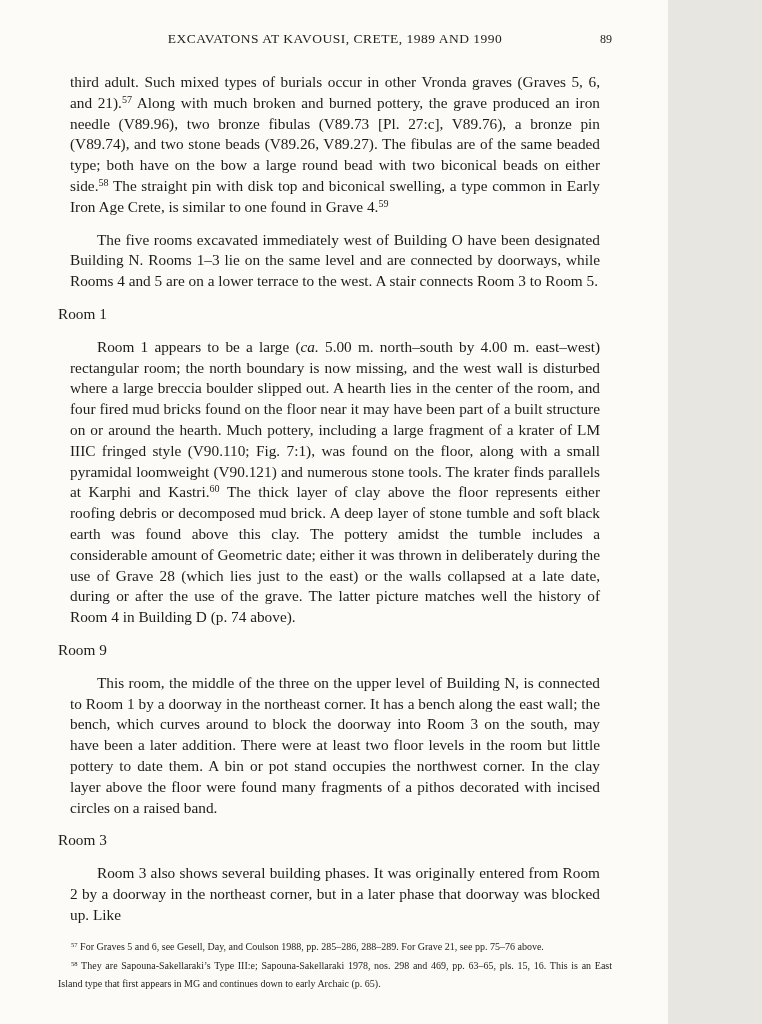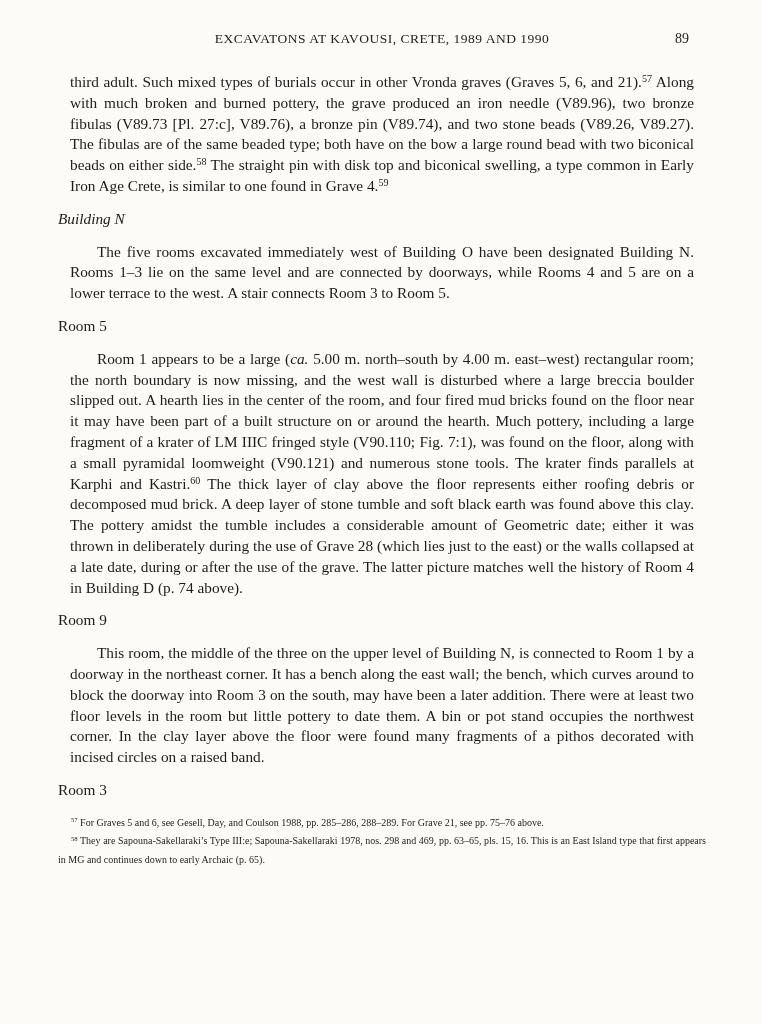--- a/index.html
+++ b/index.html
@@ -1,40 +1,40 @@
 <!DOCTYPE html>
 <html><head>
 <meta charset="utf-8">
 <style>
   html, body { margin: 0; padding: 0; background: #e8e6e0; }
   .page {
-    width: 762px;
+    width: 668px;
     height: 1024px;
     background: #fcfbf7;
     padding: 30px 56px 24px 58px;
     box-sizing: border-box;
     font-family: "Liberation Serif", serif;
     color: #1c1c1c;
     overflow: hidden;
   }
   .page-header {
     position: relative;
     text-align: center;
     font-size: 13.5px;
     letter-spacing: 0.5px;
     line-height: 18px;
     margin-bottom: 24px;
     color: #222;
   }
   .page-number {
     position: absolute;
-    right: 17px;
+    right: 0;
     top: 0;
     letter-spacing: 0;
-    font-size: 14px;
+    font-size: 12px;
   }
   .para {
     font-size: 15.3px;
     line-height: 20.8px;
     text-align: justify;
     margin: 12px;
   }
   .para.indent { text-indent: 27px; }
   .heading {
     font-size: 15.3px;
@@ -63,26 +63,26 @@
 <body>
 
 <div class="page">
   <div class="page-header">
     <span>EXCAVATONS AT KAVOUSI, CRETE, 1989 AND 1990</span>
     <span class="page-number">89</span>
   </div>
 
   <main>
       <p class="para"><span>third adult. Such mixed types of burials occur in other Vronda graves (Graves 5, 6, and 21).</span><sup>57</sup><span> Along with much broken and burned pottery, the grave produced an iron needle (V89.96), two bronze fibulas (V89.73 [Pl. 27:c], V89.76), a bronze pin (V89.74), and two stone beads (V89.26, V89.27). The fibulas are of the same beaded type; both have on the bow a large round bead with two biconical beads on either side.</span><sup>58</sup><span> The straight pin with disk top and biconical swelling, a type common in Early Iron Age Crete, is similar to one found in Grave 4.</span><sup>59</sup></p>
-      <p class="heading italic">Building N</p>
       <p class="para indent"><span>The five rooms excavated immediately west of Building O have been designated Building N. Rooms 1–3 lie on the same level and are connected by doorways, while Rooms 4 and 5 are on a lower terrace to the west. A stair connects Room 3 to Room 5.</span></p>
-      <p class="heading">Room 5</p>
+      <p class="heading">Room 1</p>
       <p class="para indent"><span>Room 1 appears to be a large (</span><i>ca.</i><span> 5.00 m. north–south by 4.00 m. east–west) rectangular room; the north boundary is now missing, and the west wall is disturbed where a large breccia boulder slipped out. A hearth lies in the center of the room, and four fired mud bricks found on the floor near it may have been part of a built structure on or around the hearth. Much pottery, including a large fragment of a krater of LM IIIC fringed style (V90.110; Fig. 7:1), was found on the floor, along with a small pyramidal loomweight (V90.121) and numerous stone tools. The krater finds parallels at Karphi and Kastri.</span><sup>60</sup><span> The thick layer of clay above the floor represents either roofing debris or decomposed mud brick. A deep layer of stone tumble and soft black earth was found above this clay. The pottery amidst the tumble includes a considerable amount of Geometric date; either it was thrown in deliberately during the use of Grave 28 (which lies just to the east) or the walls collapsed at a late date, during or after the use of the grave. The latter picture matches well the history of Room 4 in Building D (p. 74 above).</span></p>
       <p class="heading">Room 9</p>
       <p class="para indent"><span>This room, the middle of the three on the upper level of Building N, is connected to Room 1 by a doorway in the northeast corner. It has a bench along the east wall; the bench, which curves around to block the doorway into Room 3 on the south, may have been a later addition. There were at least two floor levels in the room but little pottery to date them. A bin or pot stand occupies the northwest corner. In the clay layer above the floor were found many fragments of a pithos decorated with incised circles on a raised band.</span></p>
       <p class="heading">Room 3</p>
+      <p class="para indent"><span>Room 3 also shows several building phases. It was originally entered from Room 2 by a doorway in the northeast corner, but in a later phase that doorway was blocked up. Like</span></p>
     </main>
 
   <div class="footnotes">
       <p class="footnote"><sup>57</sup><span> For Graves 5 and 6, see Gesell, Day, and Coulson 1988, pp. 285–286, 288–289. For Grave 21, see pp. 75–76 above.</span></p>
       <p class="footnote"><sup>58</sup><span> They are Sapouna-Sakellaraki’s Type III:e; Sapouna-Sakellaraki 1978, nos. 298 and 469, pp. 63–65, pls. 15, 16. This is an East Island type that first appears in MG and continues down to early Archaic (p. 65).</span></p>
     </div>
 </div>
 
 </body></html>

